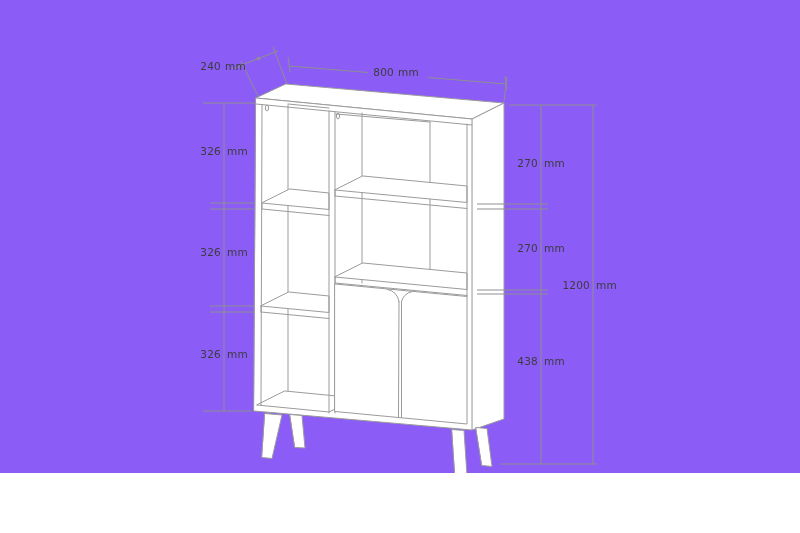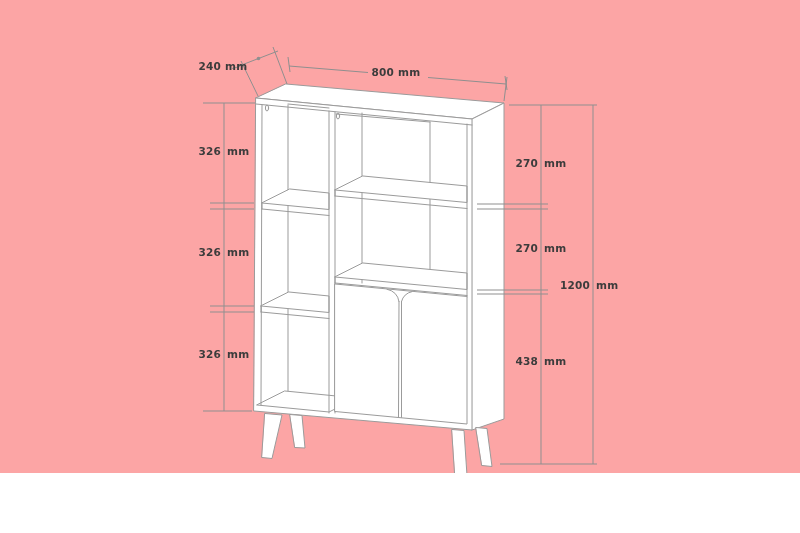--- a/index.html
+++ b/index.html
@@ -1,17 +1,17 @@
 <!DOCTYPE html>
 <html><head>
 <meta charset="utf-8">
 <style>
   html,body{margin:0;padding:0;background:#ffffff;}
-  .canvas{position:relative;width:800px;height:473px;background:#fca5a5;overflow:hidden;
-          font-family:"DejaVu Sans","Liberation Sans",sans-serif;font-weight:bold;}
+  .canvas{position:relative;width:800px;height:473px;background:#8b5cf6;overflow:hidden;
+          font-family:"DejaVu Sans","Liberation Sans",sans-serif;}
   svg{display:block}
   .draw{stroke:#9b9b9b;stroke-width:1;fill:none;stroke-linecap:round;}
   .face{fill:#ffffff;}
   .dim{stroke:#8f8f8f;stroke-width:1;fill:none;stroke-linecap:butt;}
   .dimfill{fill:#8f8f8f;stroke:none;}
   .lbl{fill:#3c3c3c;font-family:"DejaVu Sans","Liberation Sans",sans-serif;
        font-size:10.5px;letter-spacing:0.2px;}
   .end{text-anchor:end;}
   .start{text-anchor:start;}
 </style>

